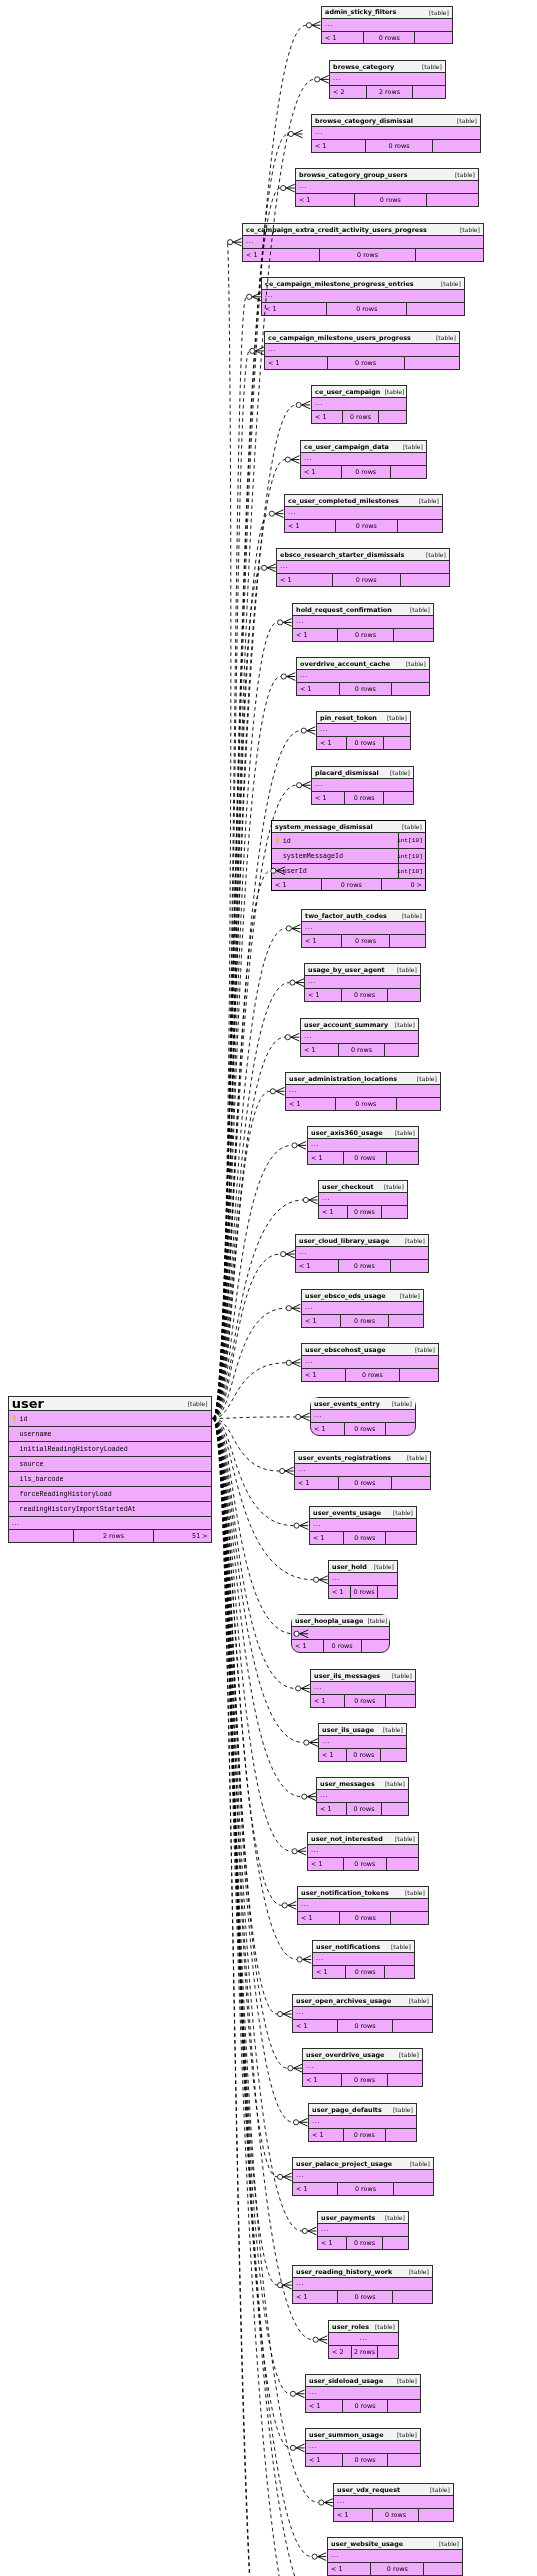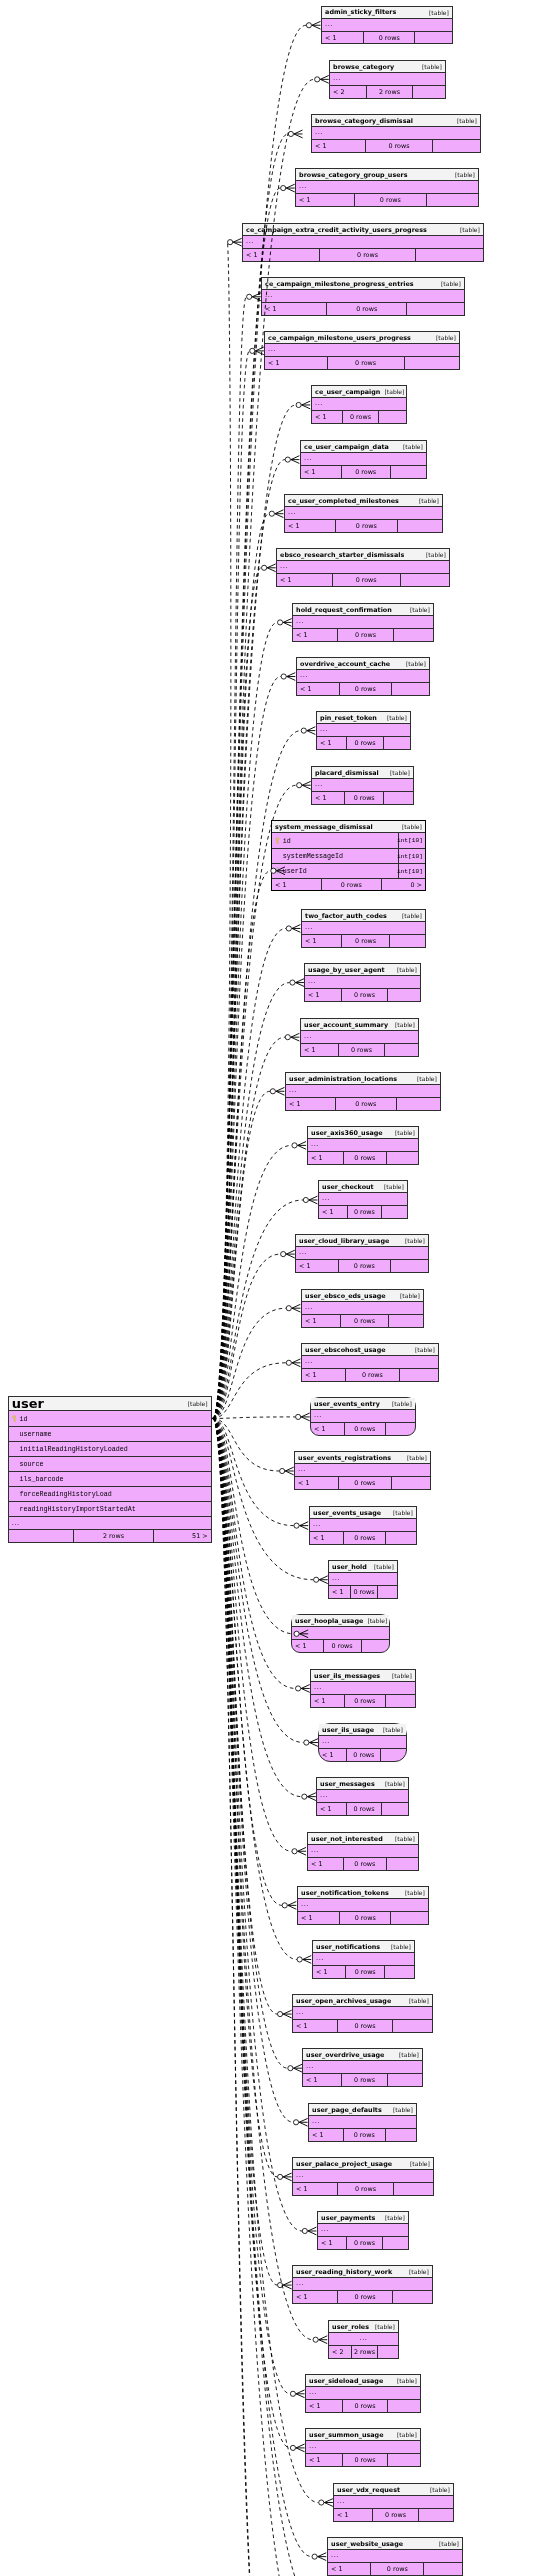--- a/index.html
+++ b/index.html
@@ -712,21 +712,21 @@
     </div>
     <div class="tbody">
         <div class="tdots">...</div>
       </div>
     <div class="tfoot">
       <span class="fl">&lt; 1</span>
       <span class="fc">0 rows</span>
       <span class="fr"></span>
     </div>
   </div>
-    <div class="tbox" style="left: 318px; top: 1723px; width: 89px; border-radius: 12px;">
+    <div class="tbox" style="left: 318px; top: 1723px; width: 89px;">
     <div class="thead">
       <span class="tname">user_ils_usage</span>
       <span class="ttag">[table]</span>
     </div>
     <div class="tbody">
         <div class="tdots">...</div>
       </div>
     <div class="tfoot">
       <span class="fl">&lt; 1</span>
       <span class="fc">0 rows</span>

